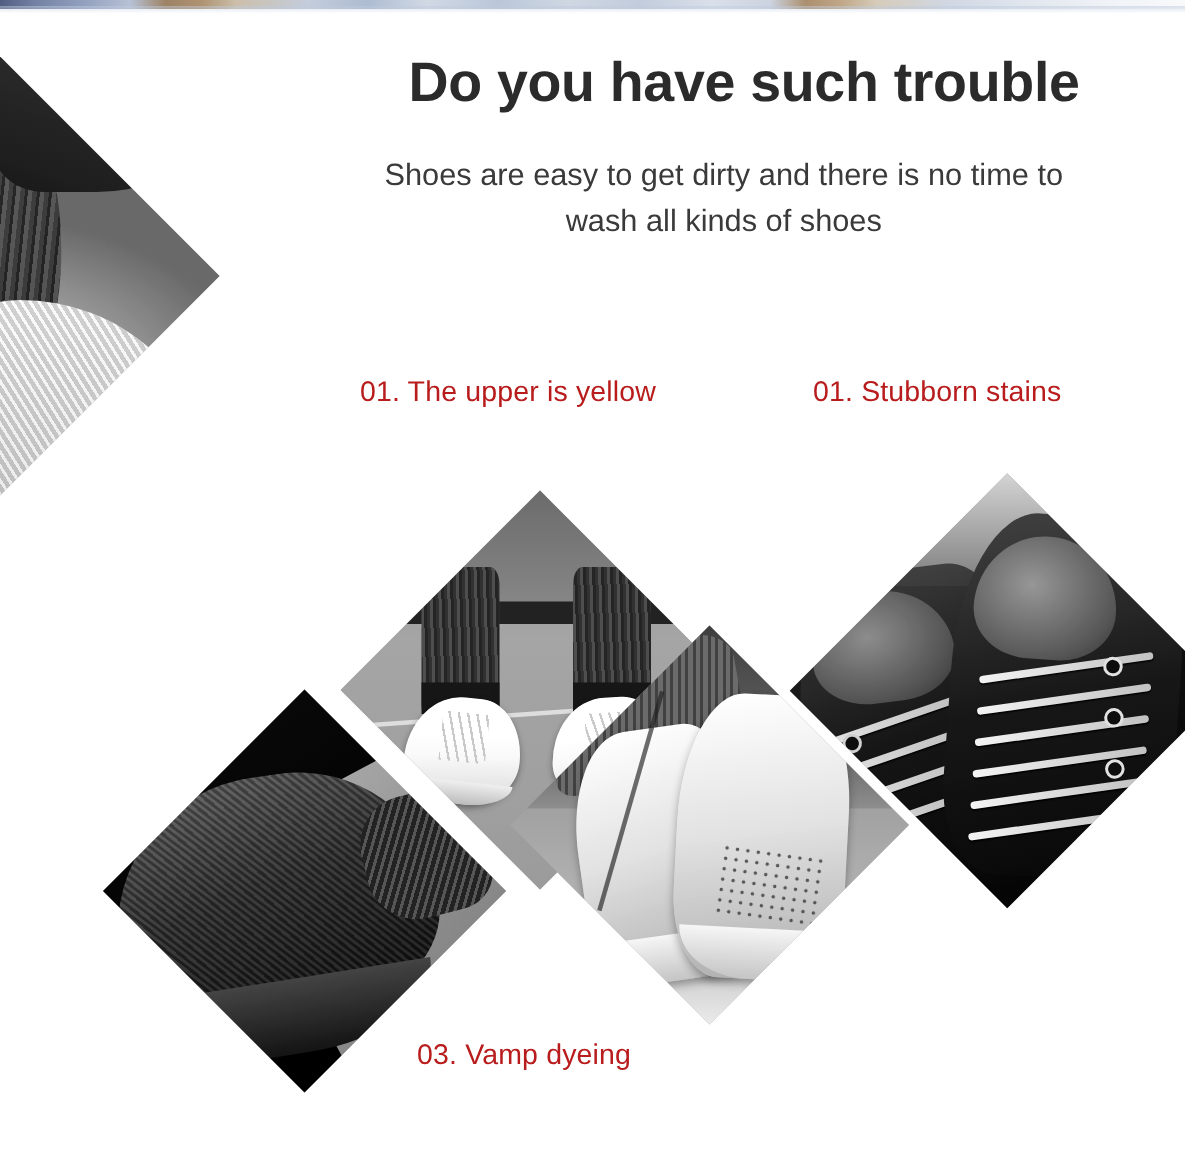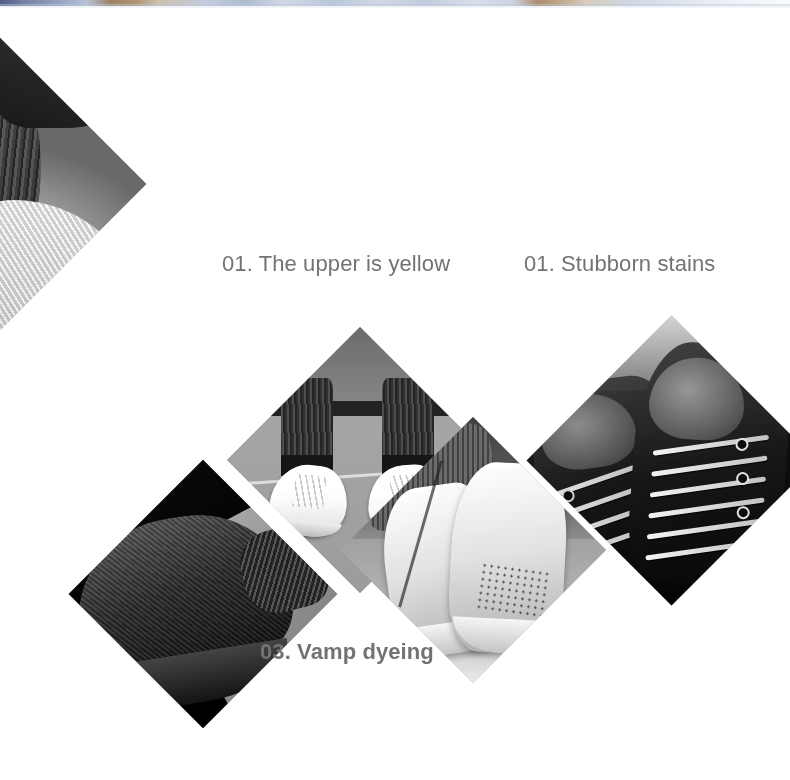--- a/index.html
+++ b/index.html
@@ -65,28 +65,29 @@
     font-size: 20.5px;
     color: #3a3a3a;
     text-align: center;
     line-height: 1.5;
   }
   .subhead .l2 { display: block; }
 
   
   .caption {
     position: absolute;
-    font-size: 22px;
-    color: #737373;
+    font-size: 19px;
+    color: #b91c1c;
     white-space: nowrap;
     letter-spacing: 0.1px;
+    margin-left: 18px;
   }
   .cap-01 { left: 222px; top: 251px; }
   .cap-02 { left: 524px; top: 251px; }
-  .cap-03 { left: 260px; top: 639px; font-weight: bold; }
+  .cap-03 { left: 260px; top: 693px; }
   .cap-04 { left: 560px; top: 675px; }
 
   
   .diamond {
     position: absolute;
     overflow: hidden;
     transform: rotate(45deg);
     background: #9a9a9a;
   }
   .diamond .photo {
@@ -374,21 +375,26 @@
   <div class="diamond d-left">
     <div class="photo">
       <div class="art art-portrait">
         <div class="portrait-dark"></div>
         <div class="portrait-skin"></div>
         <div class="portrait-shoulder"></div>
       </div>
     </div>
   </div>
 
-
+  <div class="headline">Do you have such trouble</div>
+
+  <div class="subhead">
+    <span class="l1">Shoes are easy to get dirty and there is no time to</span>
+    <span class="l2">wash all kinds of shoes</span>
+  </div>
 
   <div class="diamond d-01">
     <div class="photo">
       <div class="art art-white-pair">
         <div class="wp-wall"></div>
         <div class="wp-line"></div>
         <div class="wp-jean l"></div>
         <div class="wp-jean r"></div>
         <div class="wp-tag l"></div>
         <div class="wp-tag r"></div>

